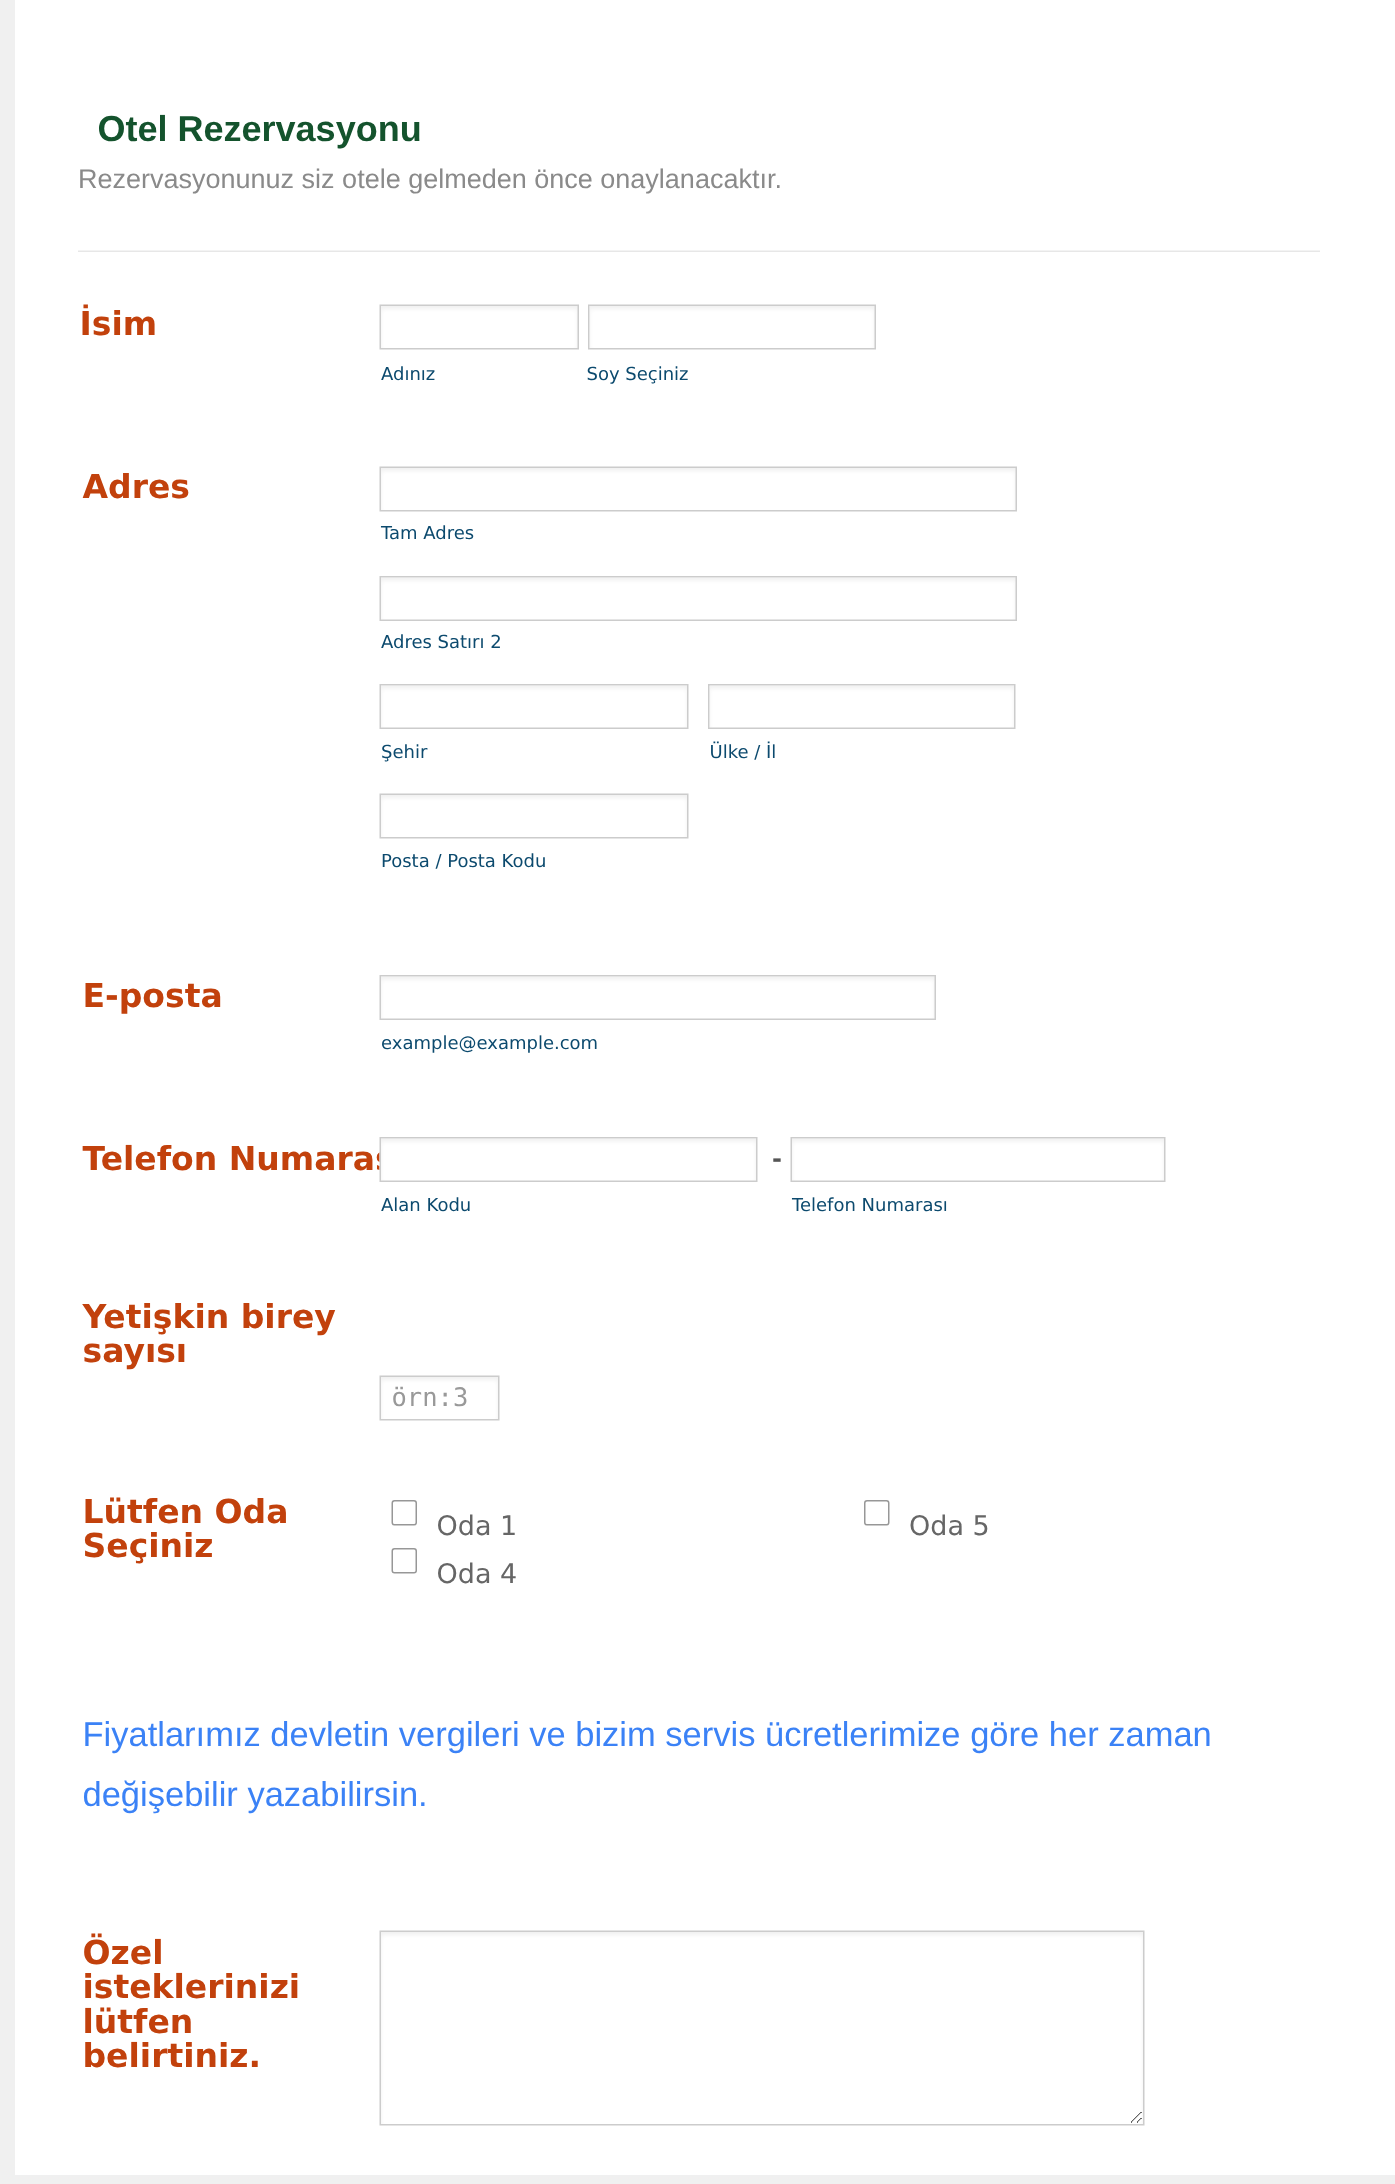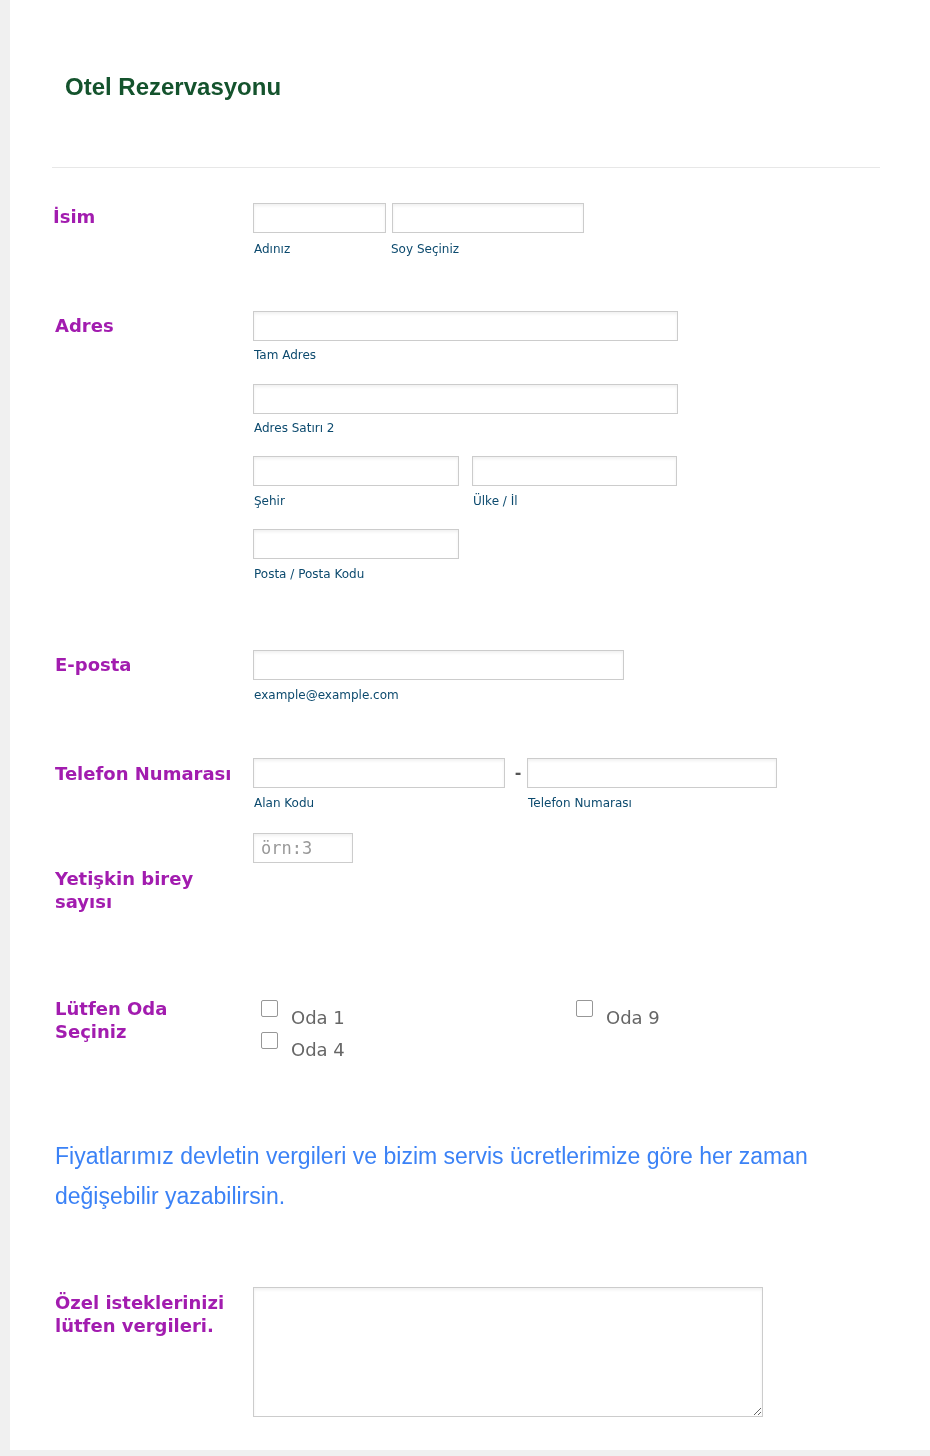--- a/index.html
+++ b/index.html
@@ -23,21 +23,21 @@
     position:absolute; left:42px; top:109px;
     font-family:"Liberation Sans", sans-serif;
     font-size:18px; color:#8a8a8a;
   }
   .divider {
     position:absolute; left:42px; top:167px;
     width:828px; height:1px; background:#e7e7e7;
   }
   .flabel {
     position:absolute;
-    font-size:18px; font-weight:bold; color:#a21caf; line-height:23px;
+    font-size:22px; font-weight:bold; color:#c2410c; line-height:23px;
   }
   .sublabel {
     position:absolute;
     font-size:12px; color:#0c4a6e; white-space:nowrap;
   }
   .tinput {
     position:absolute; box-sizing:border-box;
     height:30px; padding:0 7px;
     border:1px solid #cccccc; background:#fff;
     box-shadow: inset 0 2px 3px rgba(0,0,0,0.06);
@@ -69,21 +69,21 @@
   
   .lb-phone  { left:45px;  top:762px; }
   .in-area   { left:243px; top:758px; width:252px; }
   .phone-sep { position:absolute; left:500px; top:758px; width:16px; height:30px;
                line-height:30px; text-align:center; font-weight:bold; color:#555; font-size:16px; }
   .in-phone  { left:517px; top:758px; width:250px; }
   .sl-area   { left:244px; top:796px; }
   .sl-phone  { left:518px; top:796px; }
   
   .lb-adults { left:45px;  top:867px; width:185px; }
-  .in-adults { left:243px; top:833px; width:100px;
+  .in-adults { left:243px; top:917px; width:80px;
                font-family:"DejaVu Sans Mono", monospace; font-size:17px; }
   .in-adults::placeholder { color:#999; opacity:1; }
   
   .lb-rooms  { left:45px; top:997px; width:140px; }
   .rooms-grid {
     position:absolute; left:251px; top:998px;
     display:grid; grid-template-columns:315px 315px; row-gap:12px;
   }
   .room-item { display:flex; align-items:center; height:20px; }
   .room-cb {
@@ -108,20 +108,21 @@
     font-family:"DejaVu Sans", sans-serif; font-size:15px; color:#333;
     resize:both; outline:none; padding:6px 8px;
   }
 </style>
 </head>
 <body>
 
 <div class="card">
 
   <h1 class="title">Otel Rezervasyonu</h1>
+  <div class="subtitle">Rezervasyonunuz siz otele gelmeden önce onaylanacaktır.</div>
   <div class="divider"></div>
 
   <div class="flabel lb-name">İsim</div>
   <input type="text" class="tinput in-first" style="">
   <input type="text" class="tinput in-last" style="">
   <div class="sublabel sl-first">Adınız</div>
   <div class="sublabel sl-last">Soy Seçiniz</div>
 
   <div class="flabel lb-addr">Adres</div>
   <input type="text" class="tinput in-line1" style="">
@@ -150,26 +151,26 @@
   <input type="text" class="tinput in-adults" placeholder="örn:3" style="">
 
   <div class="flabel lb-rooms">Lütfen Oda Seçiniz</div>
   <div class="rooms-grid">
     <div class="room-item">
       <input type="checkbox" class="room-cb" style="">
       <span class="room-lb">Oda 1</span>
     </div>
     <div class="room-item">
       <input type="checkbox" class="room-cb" style="">
-      <span class="room-lb">Oda 9</span>
+      <span class="room-lb">Oda 5</span>
     </div>
     <div class="room-item">
       <input type="checkbox" class="room-cb" style="">
       <span class="room-lb">Oda 4</span>
     </div>
   </div>
 
   <div class="note">Fiyatlarımız devletin vergileri ve bizim servis ücretlerimize göre her zaman değişebilir yazabilirsin.</div>
 
-  <div class="flabel lb-special">Özel isteklerinizi lütfen vergileri.</div>
+  <div class="flabel lb-special">Özel isteklerinizi lütfen belirtiniz.</div>
   <textarea class="ta-special" style=""></textarea>
 
 </div>
 
 </body></html>

